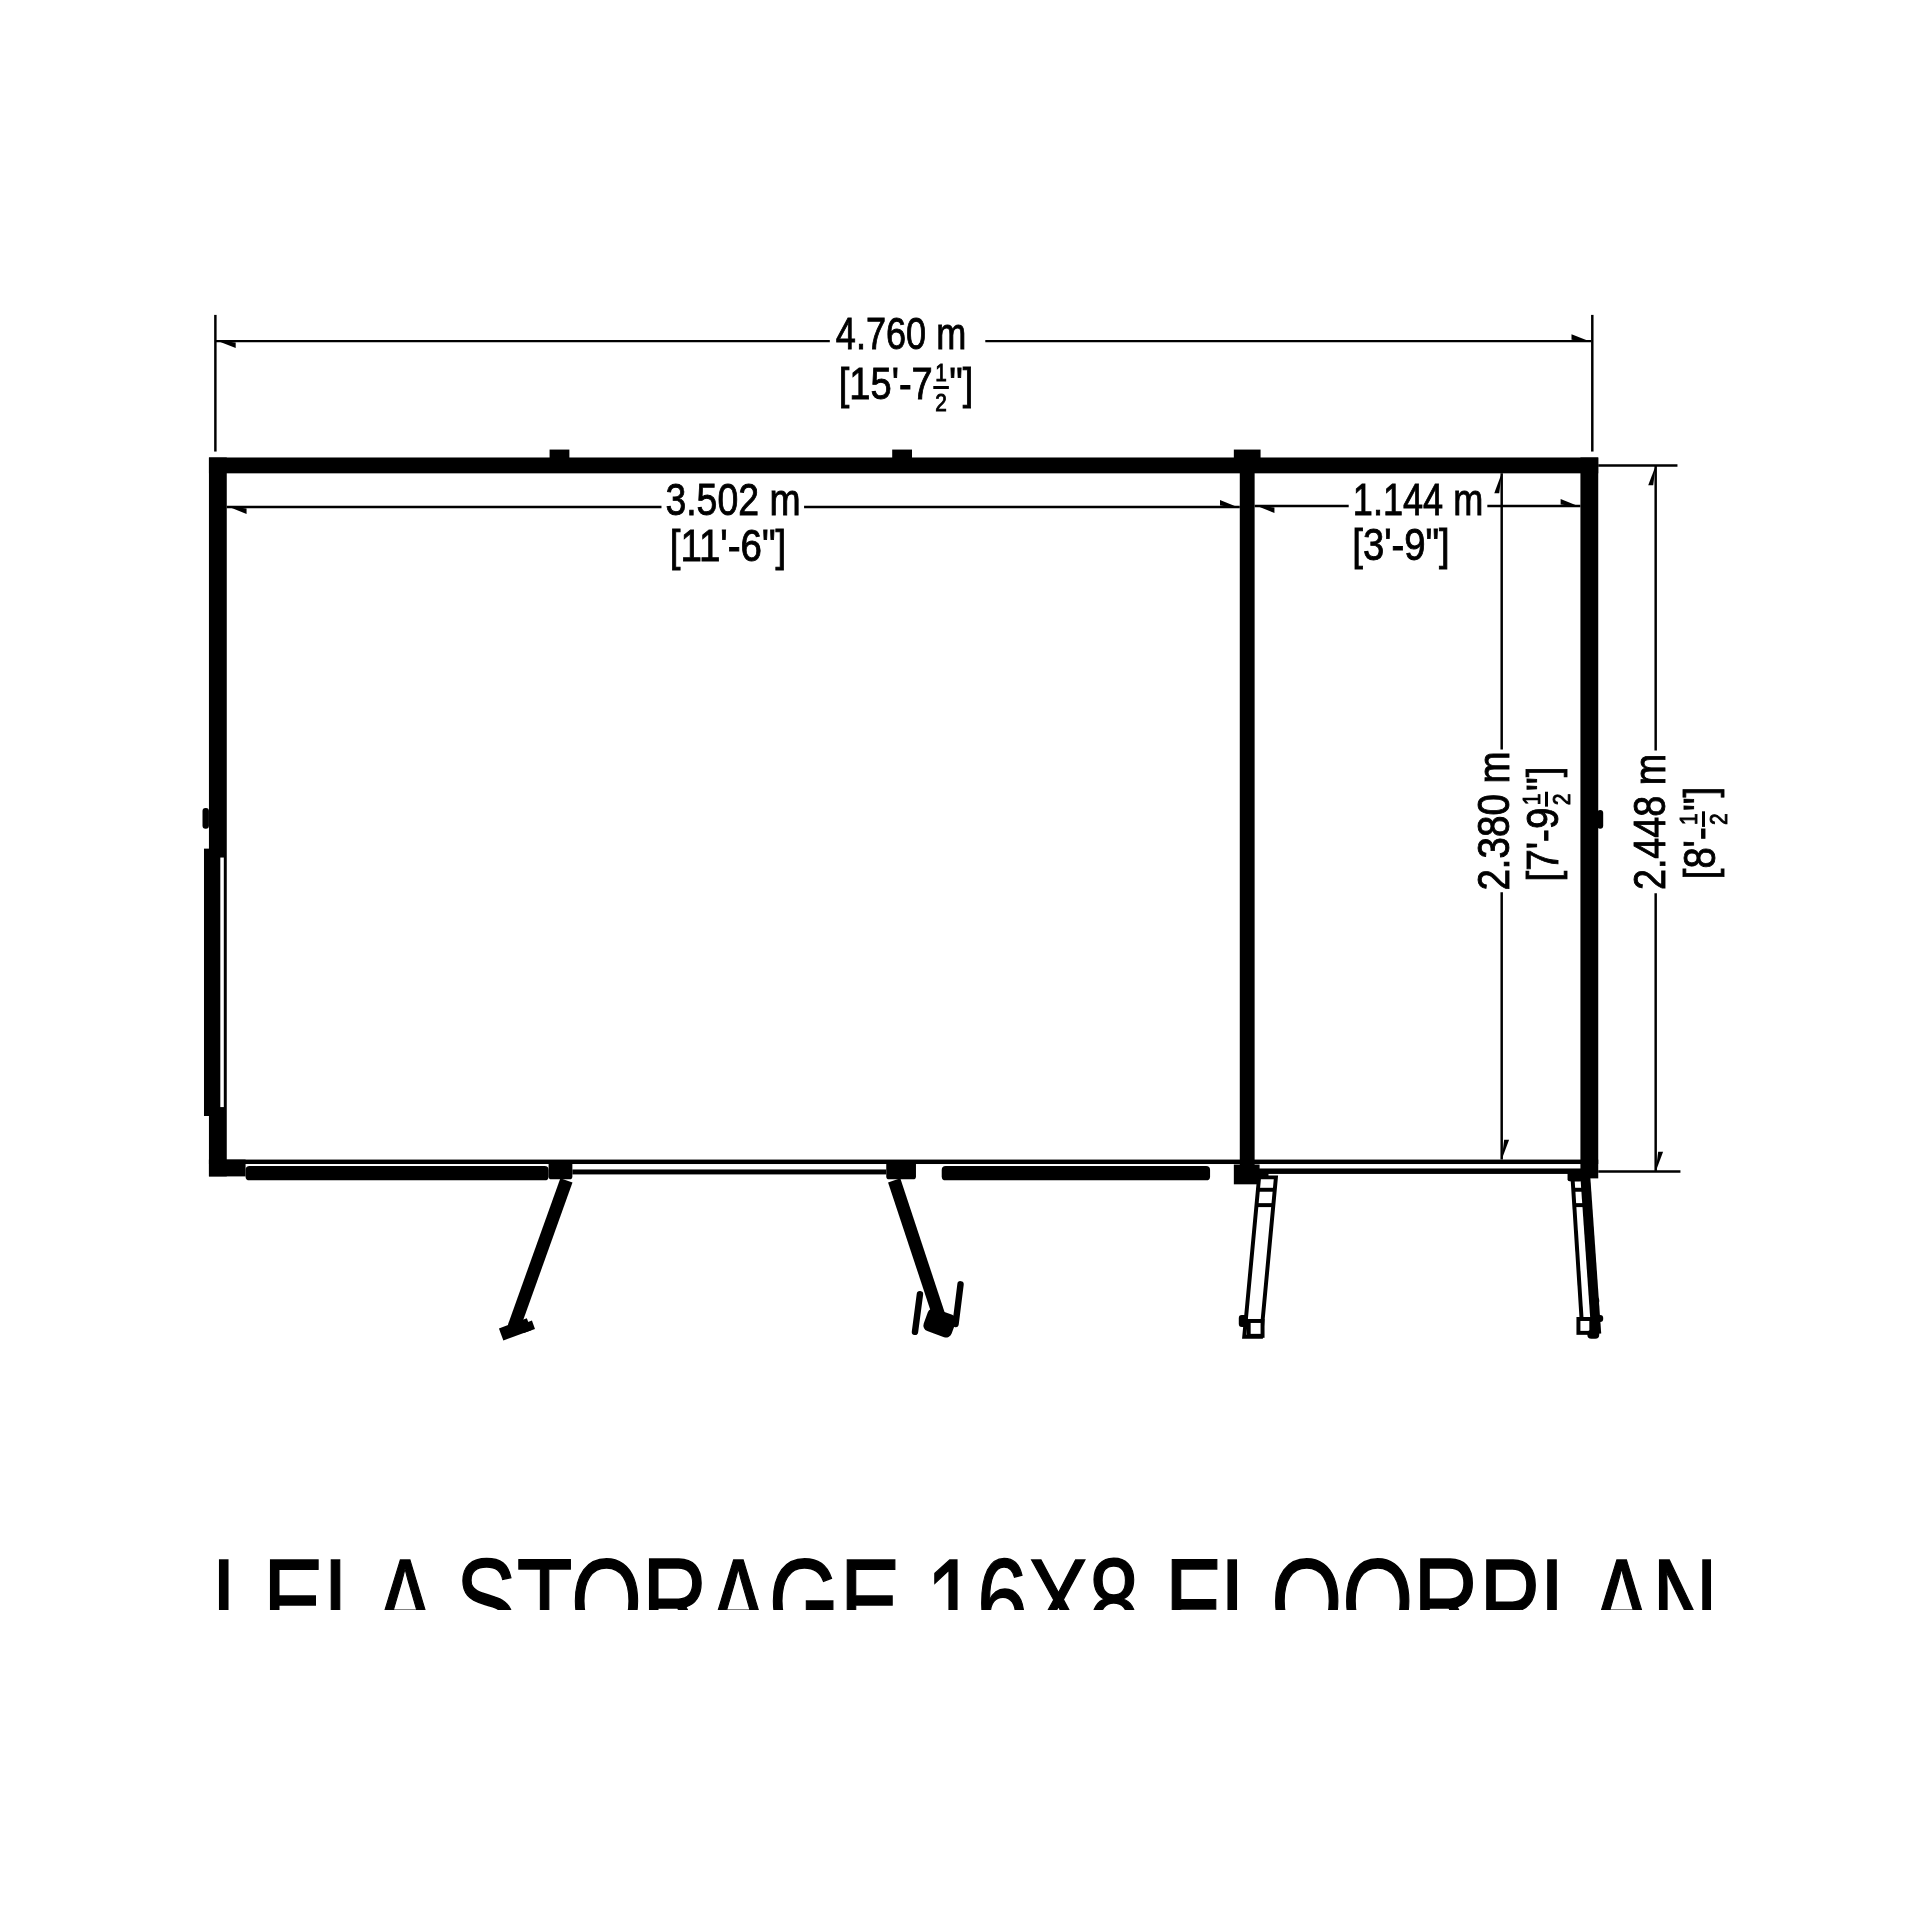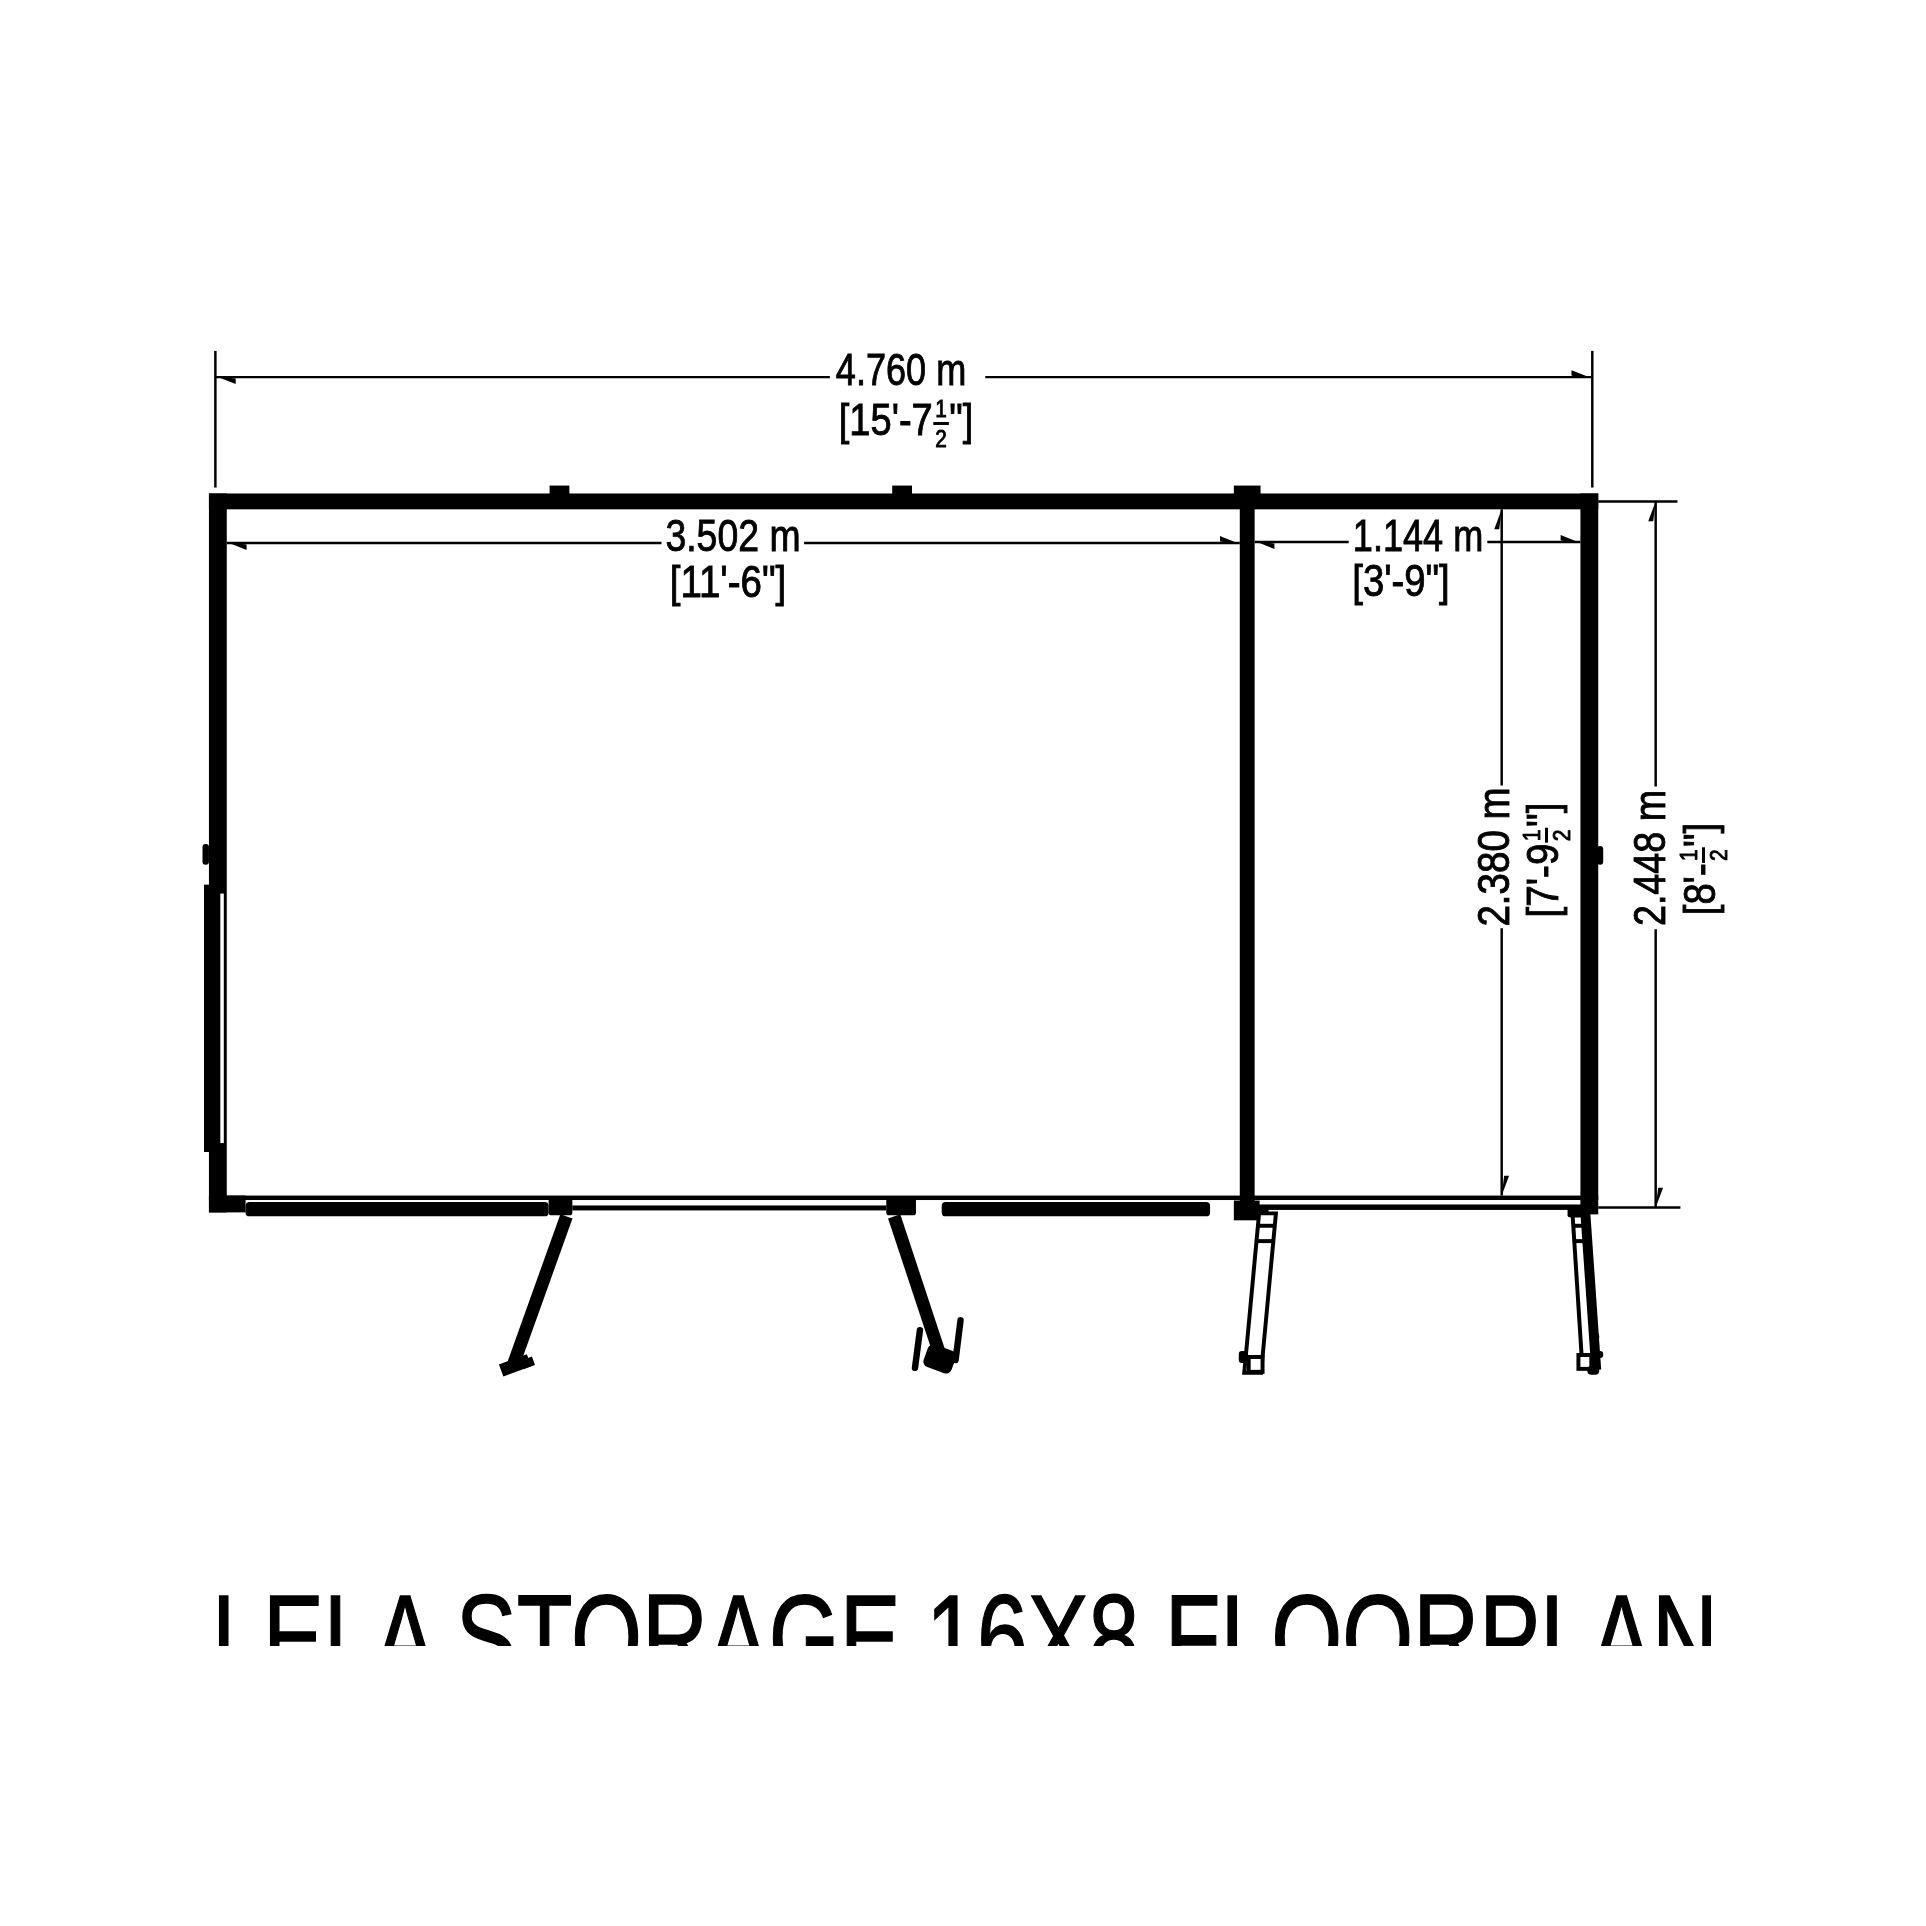--- a/index.html
+++ b/index.html
@@ -1,15 +1,15 @@
 <!DOCTYPE html>
 <html><head><meta charset="utf-8">
 <style>
 html,body{margin:0;padding:0;background:#fff;}
-#page{position:relative;width:1927px;height:1610px;background:#fff;overflow:hidden;font-family:"Liberation Sans",sans-serif;margin-top:36px;}
+#page{position:relative;width:1927px;height:1610px;background:#fff;overflow:hidden;font-family:"Liberation Sans",sans-serif;}
 #lw{position:absolute;left:0;top:0;}
 .t{position:absolute;color:#000;white-space:nowrap;font-size:44px;line-height:1;-webkit-text-stroke:0.9px #000;}
 .fr{display:inline-block;position:relative;width:19px;height:0;}
 .fr .n,.fr .d{position:absolute;left:50%;transform:translateX(-50%);font-size:24px;line-height:1;}
 .fr .n{bottom:10px;border-bottom:3px solid #000;padding:0 2px 1px;}
 .fr .d{top:-8px;}
 </style></head><body>
 <div id="page">
 <svg id="lw" width="1927" height="1927" viewBox="0 0 1946 1946">
 

